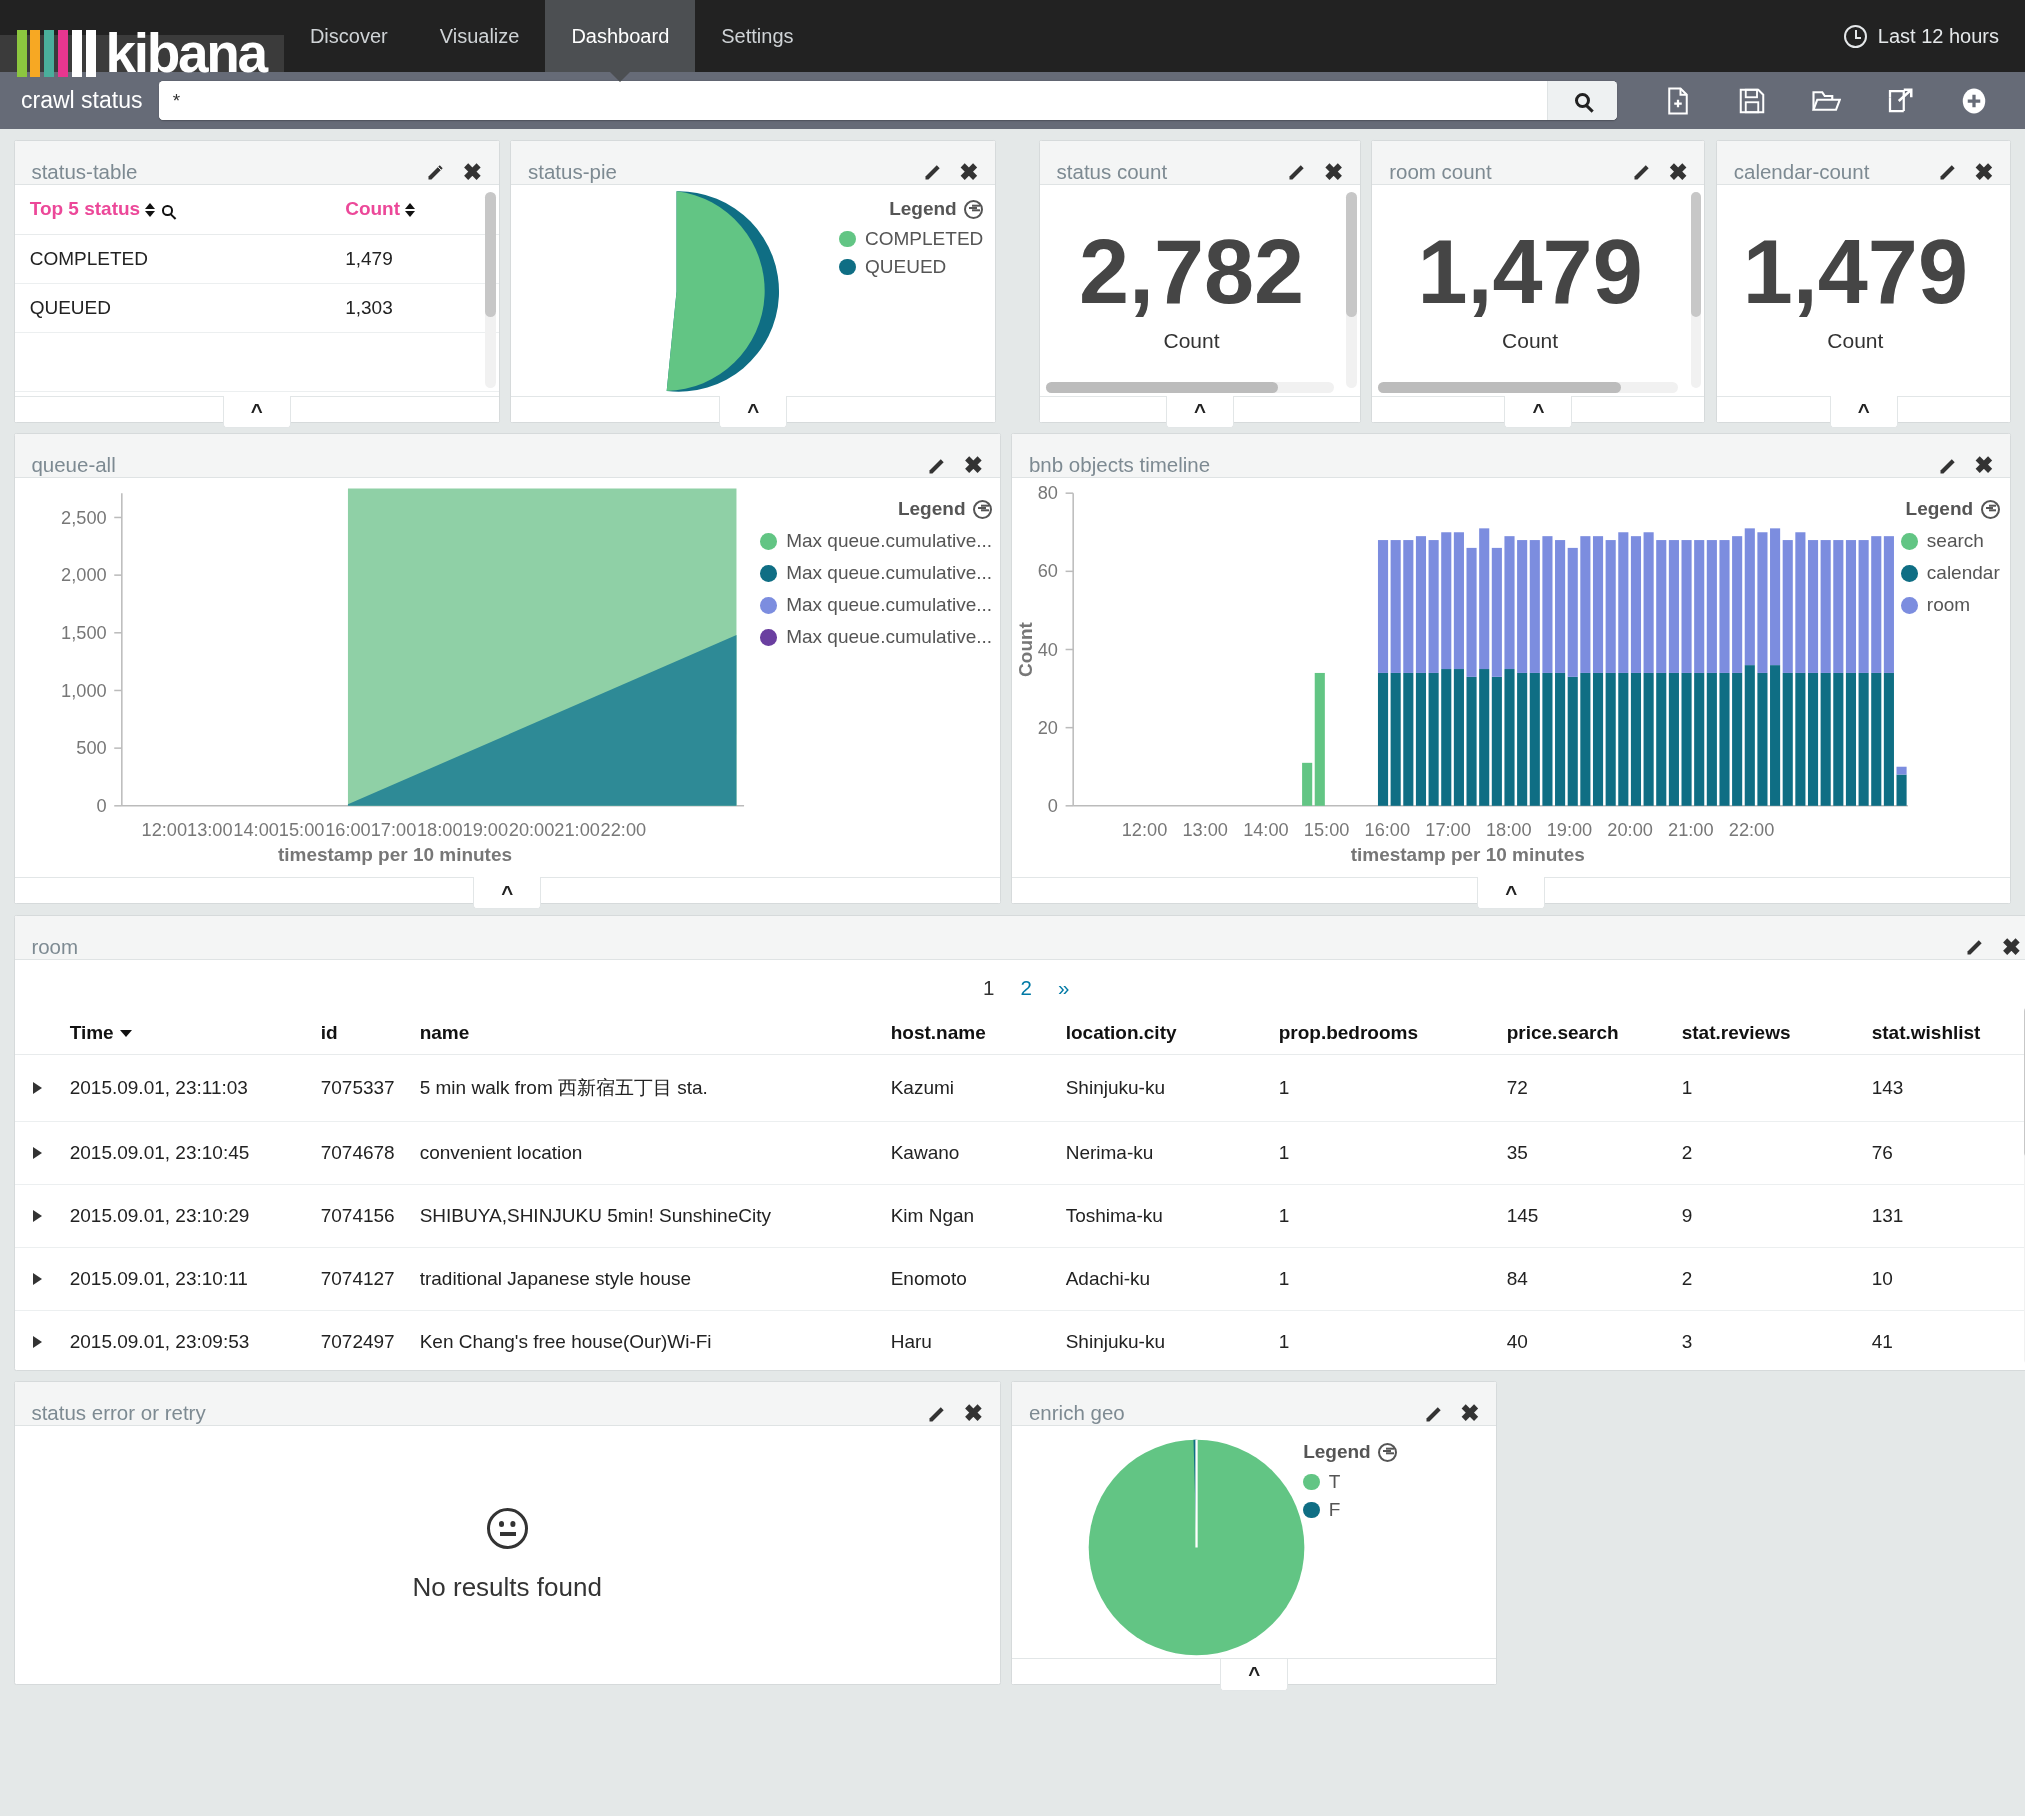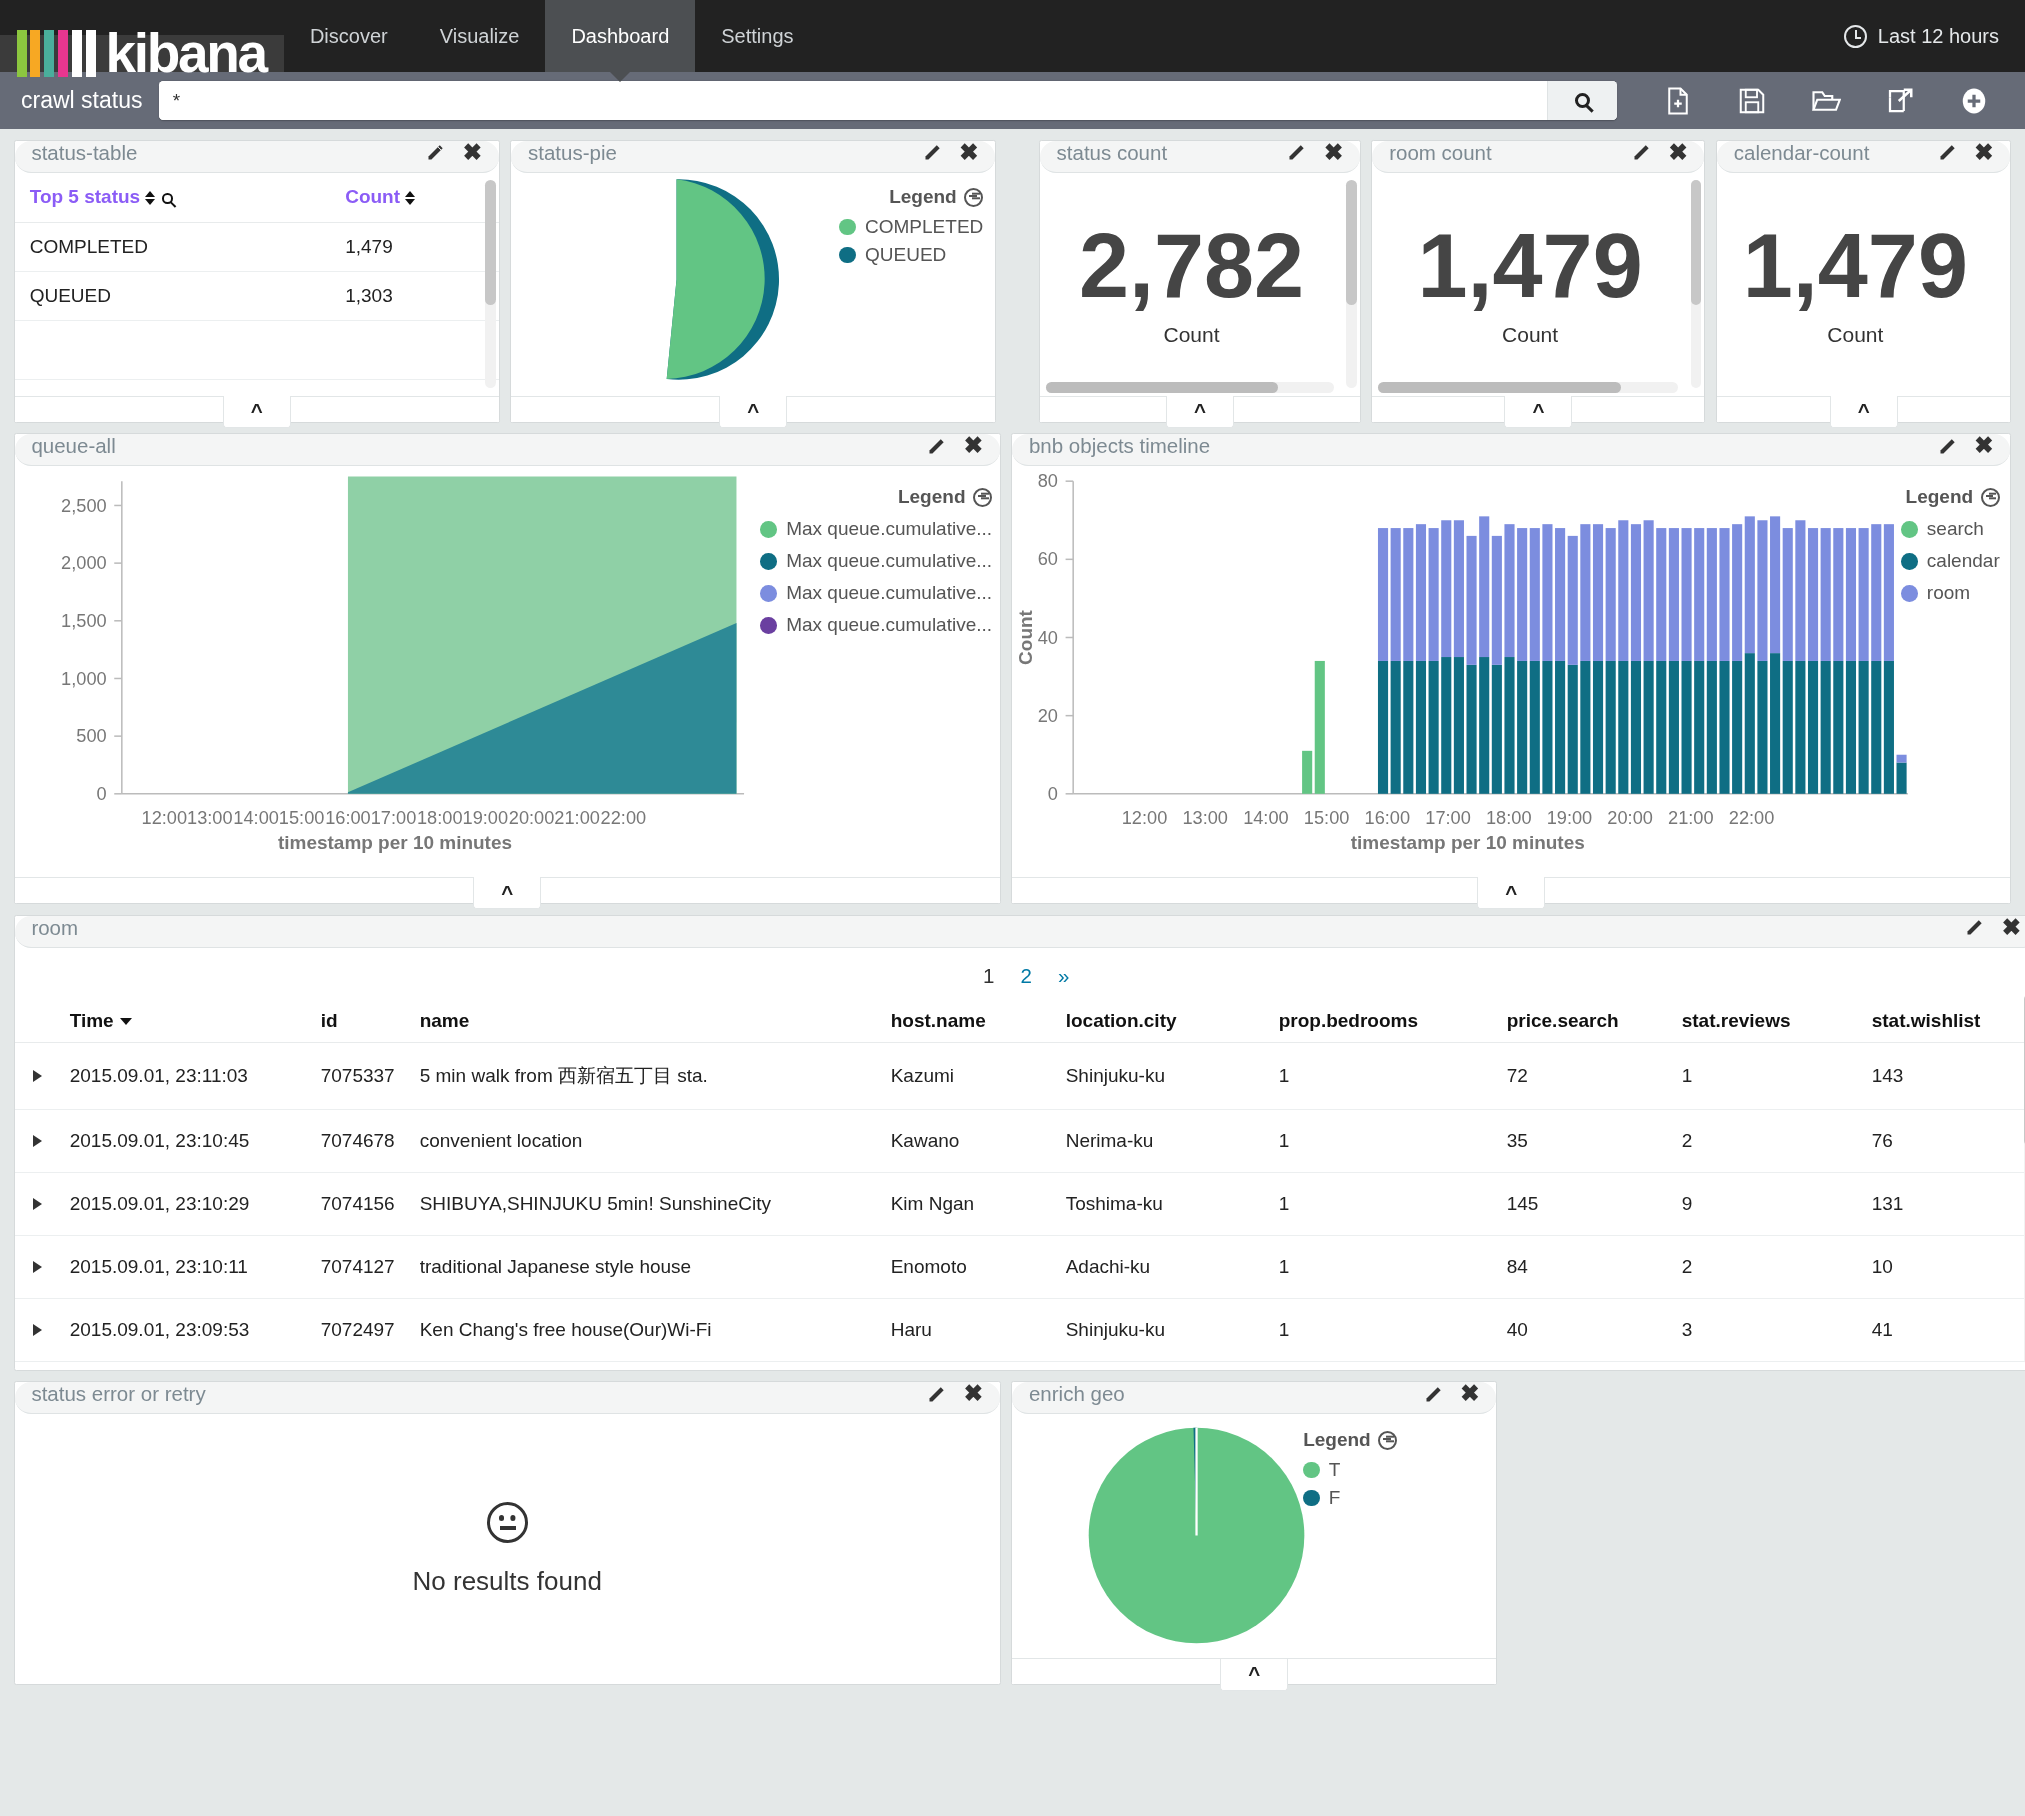--- a/index.html
+++ b/index.html
@@ -67,22 +67,22 @@
 
   
   .board { padding: 10.6px 13.7px 0 13.7px; }
   .row { display: flex; gap: 10.6px; margin-bottom: 10.6px; }
 
   .panel {
     background: #fff; border: 0.8px solid #d6dadb; border-radius: 2.3px;
     display: flex; flex-direction: column; position: relative;
   }
   .panel-head {
-    height: 32px; background: #f4f5f5; border-bottom: 0.8px solid #dfe3e4;
-    display: flex; align-items: flex-start; padding: 0 16.7px; flex: 0 0 auto; border-radius: 20px;
+    height: 44px; background: #f4f5f5; border-bottom: 0.8px solid #dfe3e4;
+    display: flex; align-items: flex-end; padding: 0 16.7px; flex: 0 0 auto;
   }
   .panel-title { color: #7d8a92; font-size: 20.5px; flex: 1; white-space: nowrap; overflow: hidden; }
   .panel-acts { display: flex; align-items: center; gap: 16.7px; }
   .pencil { width: 20px; height: 20px; cursor: pointer; }
   .xclose { font-size: 23px; line-height: 1; color: #333; font-weight: bold; cursor: pointer; }
   .panel-body { flex: 1; position: relative; overflow: hidden; }
   .panel-foot {
     height: 26px; border-top: 0.8px solid #e2e6e7; background:#fff;
     display: flex; align-items: flex-start; justify-content: center; position: relative;
   }
@@ -98,21 +98,21 @@
     background: #f1f1f1; border-radius: 6px; }
   .vscroll i { position: absolute; top: 0; left: 0; width: 10.6px; background: #c7c7c7;
     border-radius: 6px; display: block; }
   .hscroll { position: absolute; left: 6px; right: 26px; bottom: 3px; height: 10.6px;
     background: #f1f1f1; border-radius: 6px; }
   .hscroll i { position: absolute; top: 0; left: 0; height: 10.6px; background: #bcbcbc;
     border-radius: 6px; display: block; }
 
   
   .stbl { width: 100%; border-collapse: collapse; font-size: 19px; }
-  .stbl th { text-align: left; font-size: 19px; color: #8b5cf6; padding: 13.7px 7.6px 13.7px 15px;
+  .stbl th { text-align: left; font-size: 19px; color: #ec4899; padding: 13.7px 7.6px 13.7px 15px;
      border-bottom: 1.5px solid #e8ebec; font-weight: bold; white-space: nowrap; }
   .stbl td { padding: 13px 7.6px 13px 15px; border-bottom: 0.8px solid #eceff0; color: #222; }
   .stbl td.num, .stbl th.num { padding-left: 0; }
   .sortico { display:inline-block; margin-left: 4.6px; vertical-align: middle; }
   .sortico span { display:block; width:0; height:0; border-left:5.3px solid transparent;
     border-right:5.3px solid transparent; }
   .sortico .up { border-bottom: 6.8px solid #111; margin-bottom: 2.3px; }
   .sortico .dn { border-top: 6.8px solid #111; }
   .mini-mag { display:inline-block; width:10.6px; height:10.6px; border:2.3px solid #111;
     border-radius:50%; position:relative; margin-left:7.6px; vertical-align: middle; }

